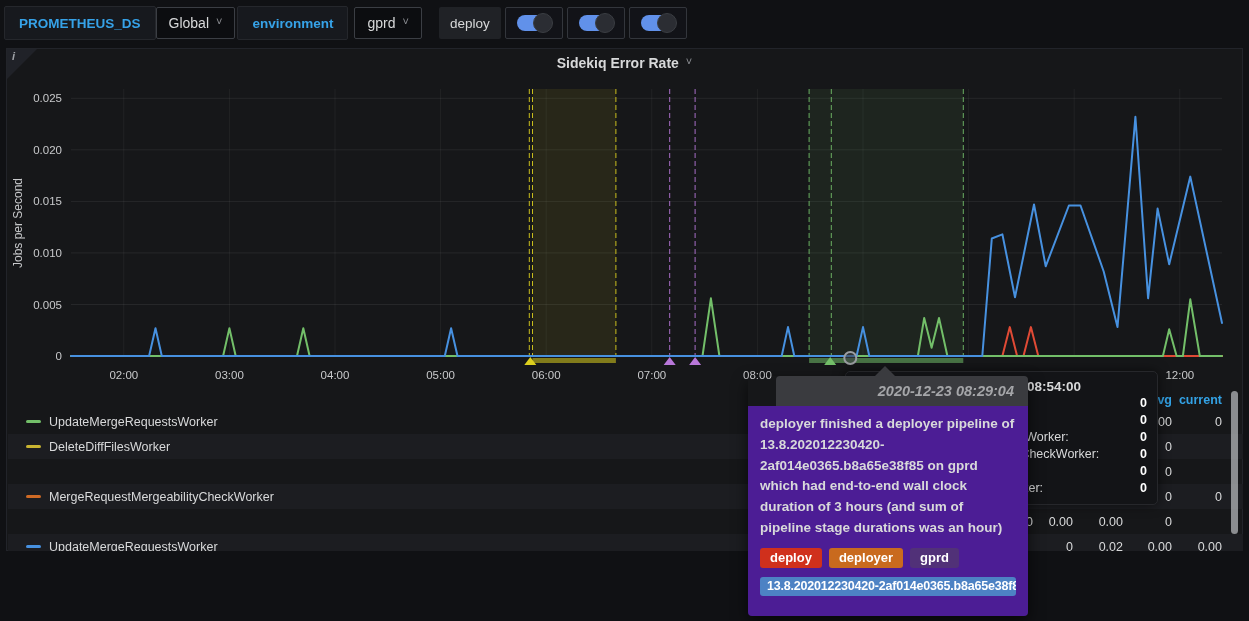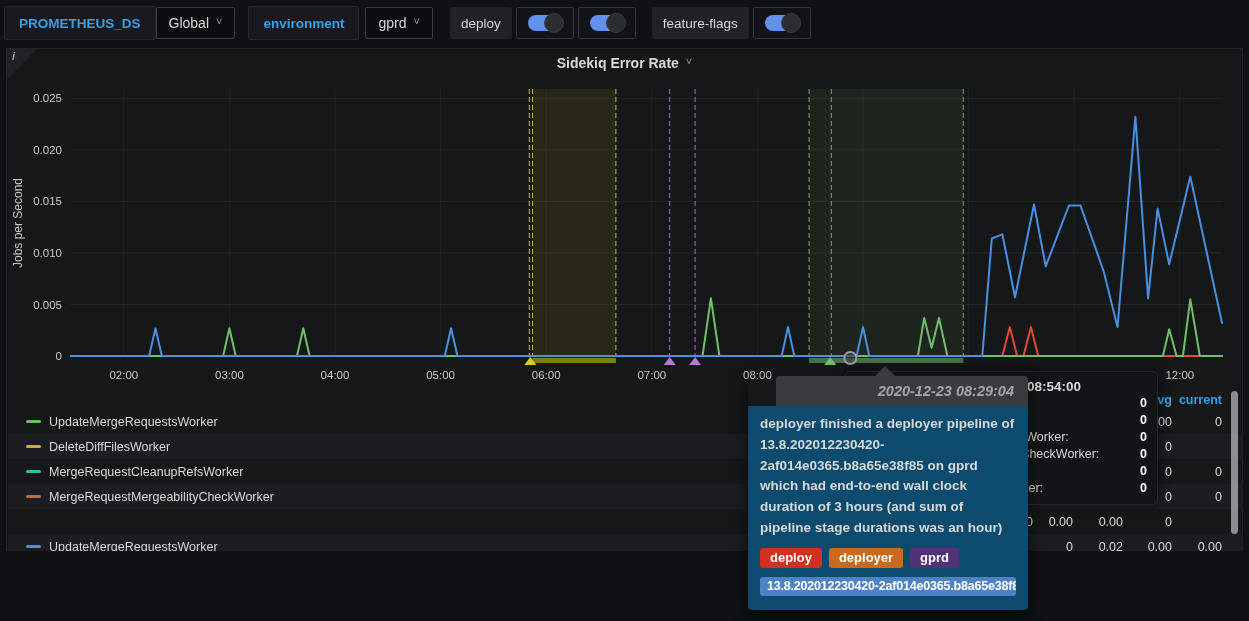--- a/index.html
+++ b/index.html
@@ -44,54 +44,53 @@
   .hover-tip { position:absolute; left:845px; top:371px; width:313px; height:134px; background:#131417; border:1px solid #26272b; border-radius:5px; box-shadow:0 0 12px rgba(0,0,0,.55); z-index:20; padding:7px 10px 6px; }
   .hover-tip .ts { font-size:13.5px; font-weight:700; color:#d8d9da; text-align:right; padding-right:66px; }
   .hrow { display:flex; align-items:center; height:17px; }
   .hrow .dot { width:8px; height:8px; border-radius:50%; margin-right:7px; flex:none; }
   .hrow .nm { font-size:12.5px; color:#d8d9da; white-space:nowrap; }
   .hrow .vl { margin-left:auto; font-size:12.5px; font-weight:700; color:#fff; }
   
   .annot-tip { position:absolute; left:748px; top:376px; width:280px; z-index:30; border-radius:4px; box-shadow:0 6px 16px rgba(0,0,0,.6); }
   .annot-tip::before { content:""; position:absolute; top:-10px; left:127px; border-left:10px solid transparent; border-right:10px solid transparent; border-bottom:10px solid #3a3b3f; }
   .annot-head { background:#3a3b3f; border-radius:4px 4px 0 0; padding:7px 14px; text-align:right; font-style:italic; font-weight:600; font-size:14.5px; color:#a5a6a9;margin-left:28px; }
-  .annot-body { background:#0c4a6e; border-radius:0 0 4px 4px; padding:8px 12px 10px; }
+  .annot-body { background:#4c1d95; border-radius:0 0 4px 4px; padding:8px 12px 16px; }
   .annot-text { font-size:13.5px; font-weight:600; line-height:1.54; color:#d8d9da; overflow-wrap:anywhere; }
   .annot-tags { display:flex; gap:7px; margin-top:9px; }
   .tagpill { padding:2px 10px 3px; border-radius:3px; font-size:13px; font-weight:600; color:#fff; cursor:pointer; }
   .annot-link-row { margin-top:9px; }
   .linkpill { display:inline-block; max-width:100%; overflow:hidden; white-space:nowrap; padding:2px 7px 3px; border-radius:3px; font-size:12.5px; font-weight:600; letter-spacing:-0.2px; color:#fff; cursor:pointer; }
 </style>
 </head>
 <body>
 
 <div class="topbar">
   <div class="box label-box blue" style="margin-left:4px">PROMETHEUS_DS</div>
   <div class="box select-box" style="">
     <span>Global</span>
     <span class="caret">˅</span>
   </div>
-  <div class="box label-box blue" style="margin-left:13px">environment</div>
+  <div class="box label-box blue" style="margin-left:2px">environment</div>
   <div class="box select-box" style="margin-left:6px">
     <span>gprd</span>
     <span class="caret">˅</span>
   </div>
   <div id="toggles" style="display:flex;align-items:center">
   <div class="box toggle-label" style="margin-left:17px">deploy</div>
   <div class="box toggle-box" style="margin-left:4px">
     <div class="switch on">
           <div class="knob"></div>
         </div>
   </div>
   <div class="box toggle-box" style="margin-left:4px">
     <div class="switch on">
           <div class="knob"></div>
         </div>
   </div>
-  <div class="box toggle-label" style="margin-left:16px">feature-flags</div>
   <div class="box toggle-box" style="margin-left:4px">
     <div class="switch on">
           <div class="knob"></div>
         </div>
   </div>
     </div>
 </div>
 
 <div class="panel">
   <div class="info-corner">
@@ -183,24 +182,20 @@
       <div class="lname">
         <span class="dash" style="background:#c9b431"></span>
         <span>DeleteDiffFilesWorker</span>
       </div>
       <div class="num"></div>
       <div class="num"></div>
       <div class="num">0</div>
       <div class="num"></div>
     </div>
       <div class="lrow ">
-      <div class="lname">
-        <span class="dash" style="background:#41b5ab"></span>
-        <span>MergeRequestCleanupRefsWorker</span>
-      </div>
       <div class="num"></div>
       <div class="num"></div>
       <div class="num">0</div>
       <div class="num">0</div>
     </div>
       <div class="lrow stripe">
       <div class="lname">
         <span class="dash" style="background:#cf6a25"></span>
         <span>MergeRequestMergeabilityCheckWorker</span>
       </div>

